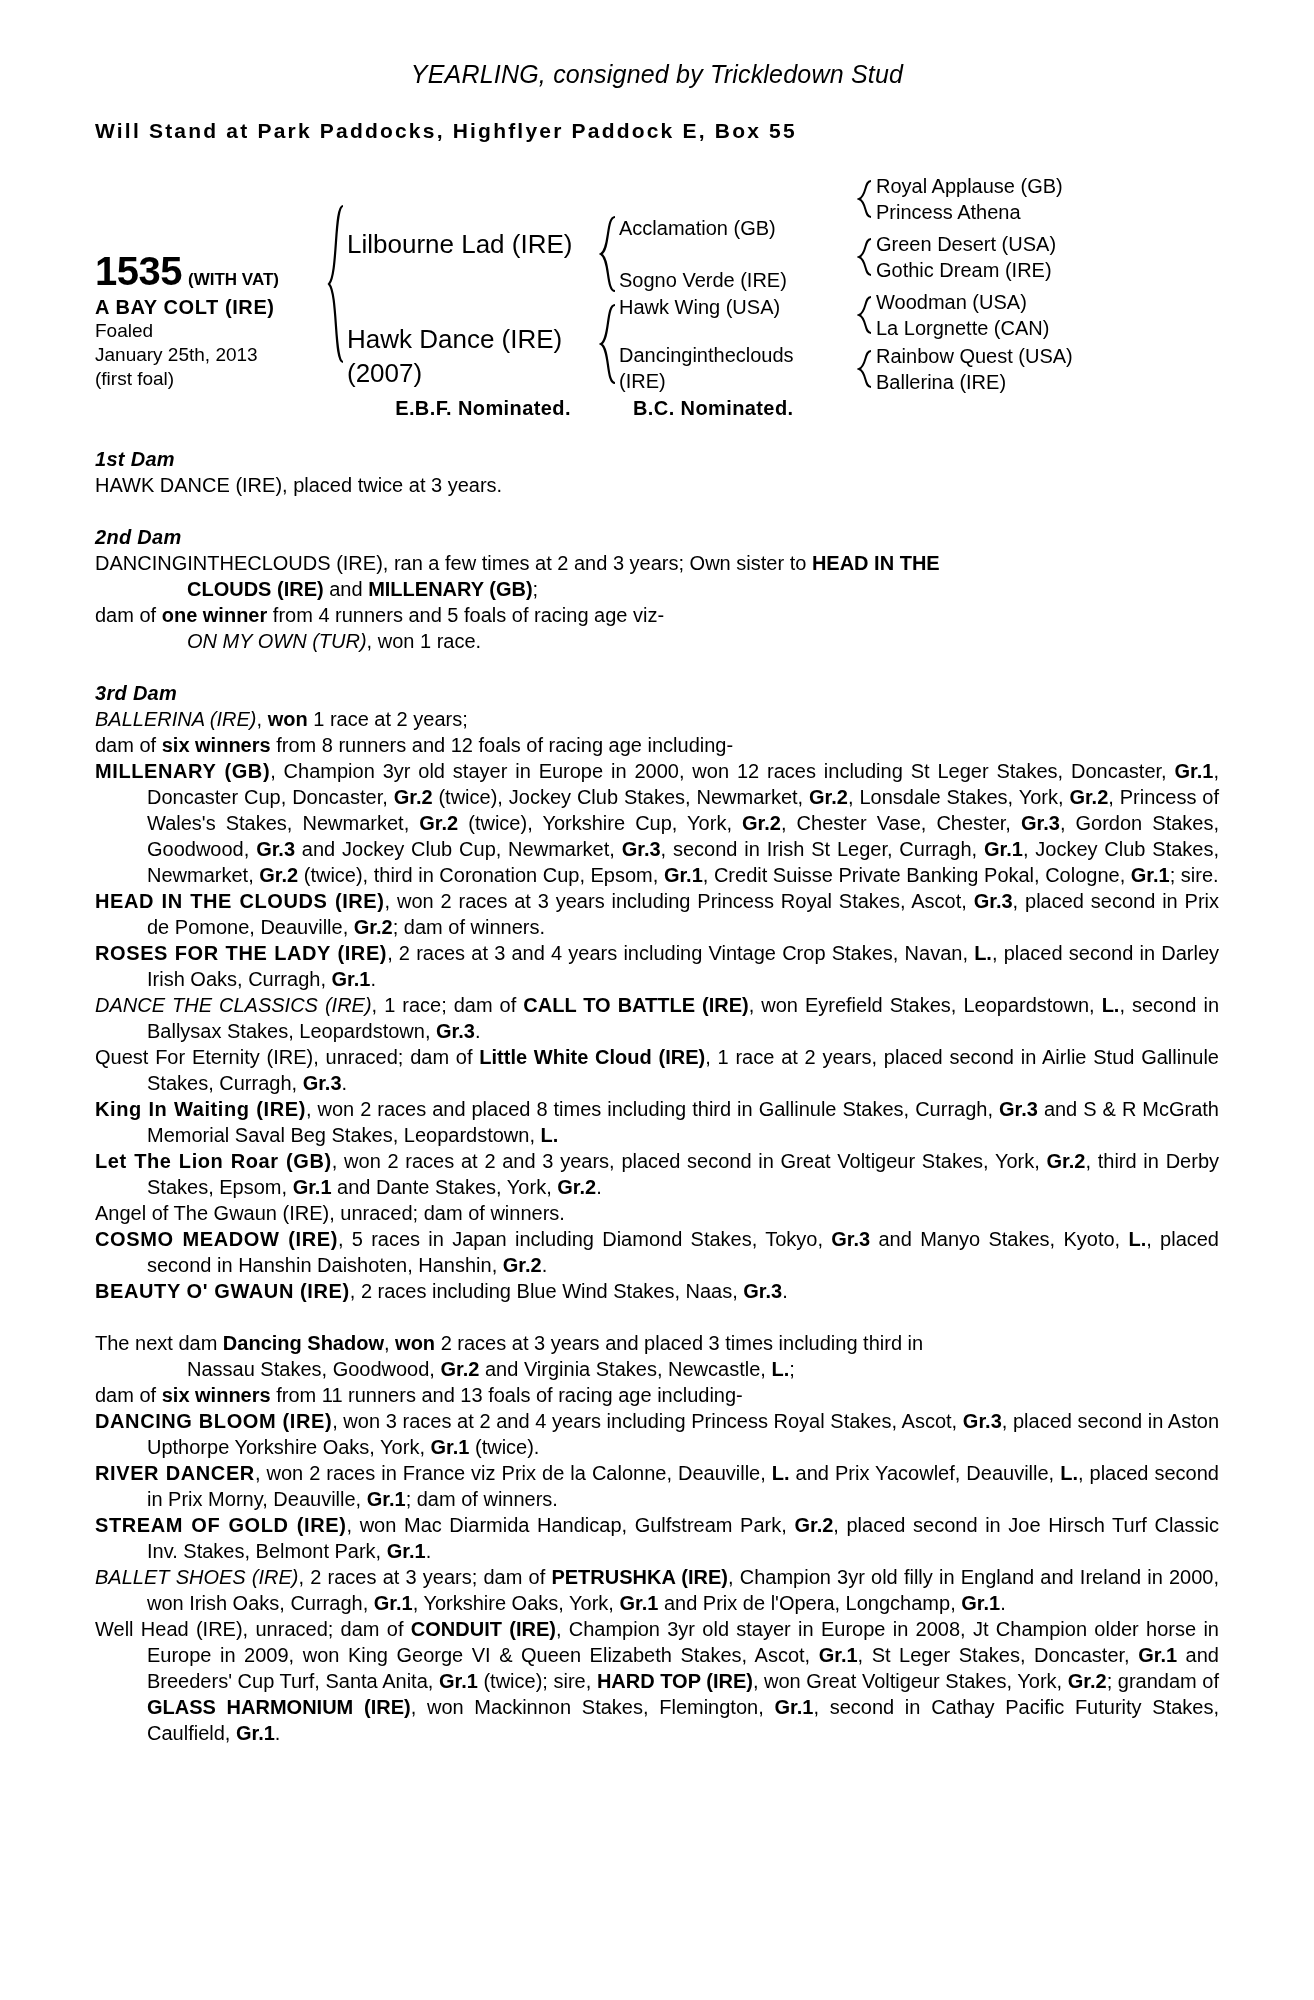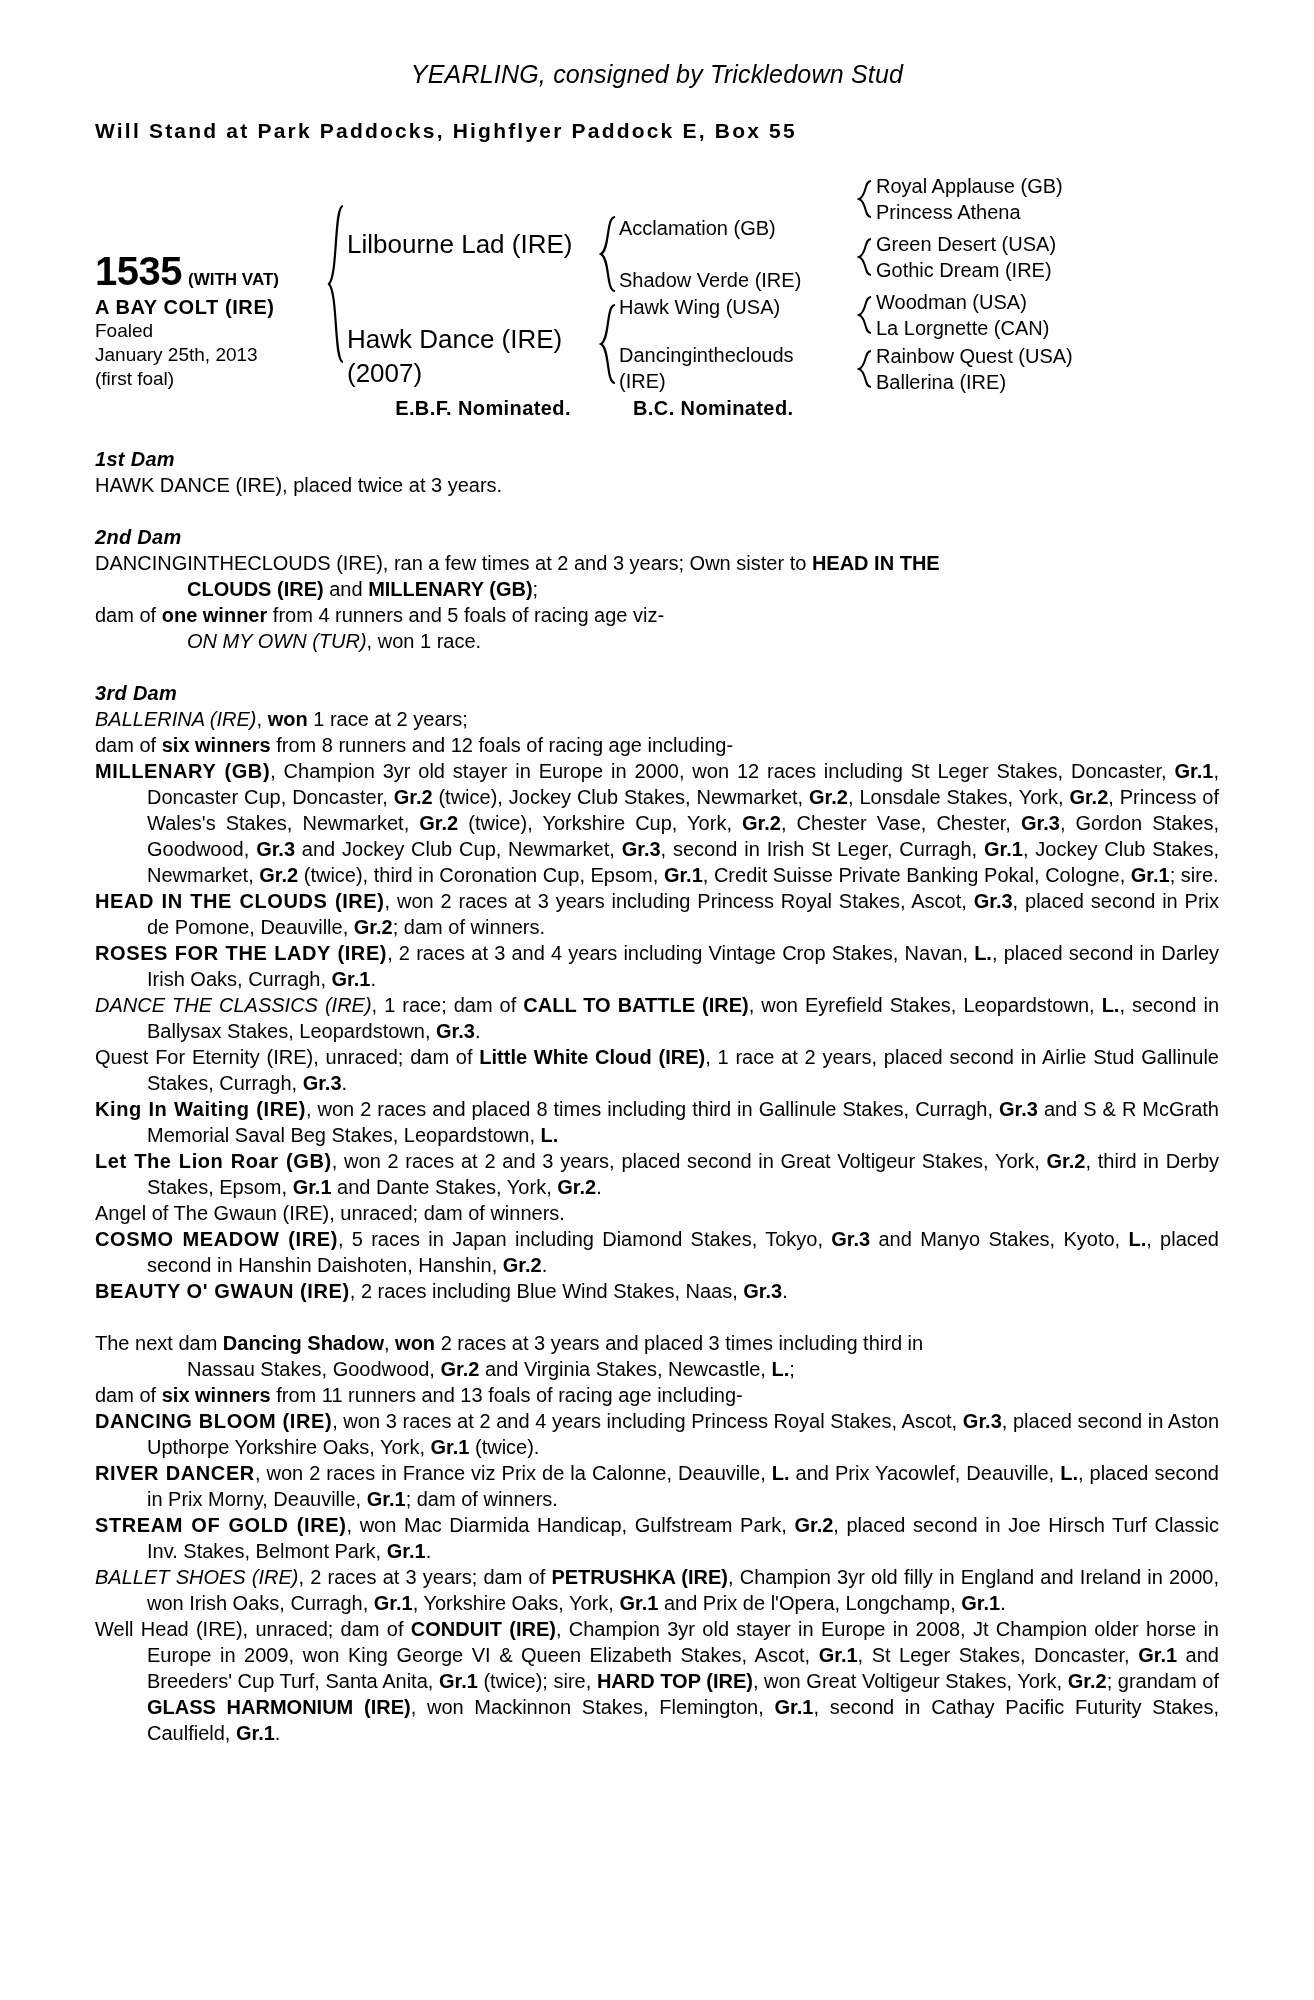--- a/index.html
+++ b/index.html
@@ -180,21 +180,21 @@
     <div style="display:flex;flex-direction:column;">
 
       <div class="grp" style="height:85px">
         <div class="brace">
           <svg width="20" height="78" viewBox="0 0 20 78">
               <path d="M17 2 C8 2 12 34 3 39 C12 44 8 76 17 76" fill="none" stroke="#000" stroke-width="2.2"></path>
             </svg>
         </div>
         <div class="col-gp names">
           <div class="cell" style="margin-bottom:26px">Acclamation (GB)</div>
-          <div class="cell">Shadow Verde (IRE)</div>
+          <div class="cell">Sogno Verde (IRE)</div>
         </div>
       </div>
 
       <div class="grp" style="height:95px">
         <div class="brace">
           <svg width="20" height="82" viewBox="0 0 20 82">
               <path d="M17 2 C8 2 12 36 3 41 C12 46 8 80 17 80" fill="none" stroke="#000" stroke-width="2.2"></path>
             </svg>
         </div>
         <div class="col-gp names">

